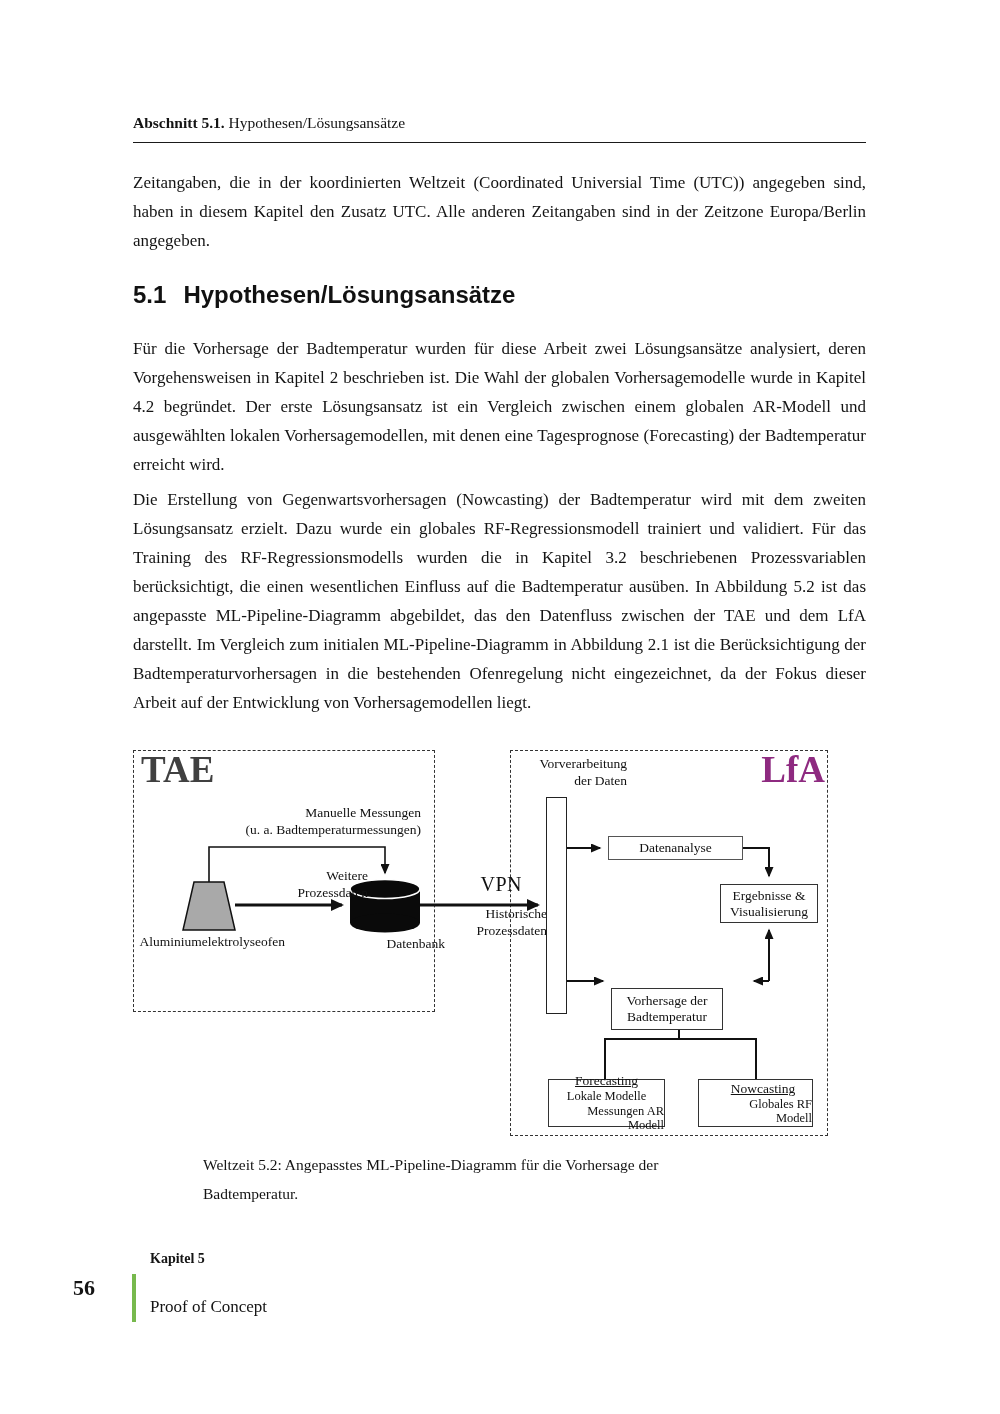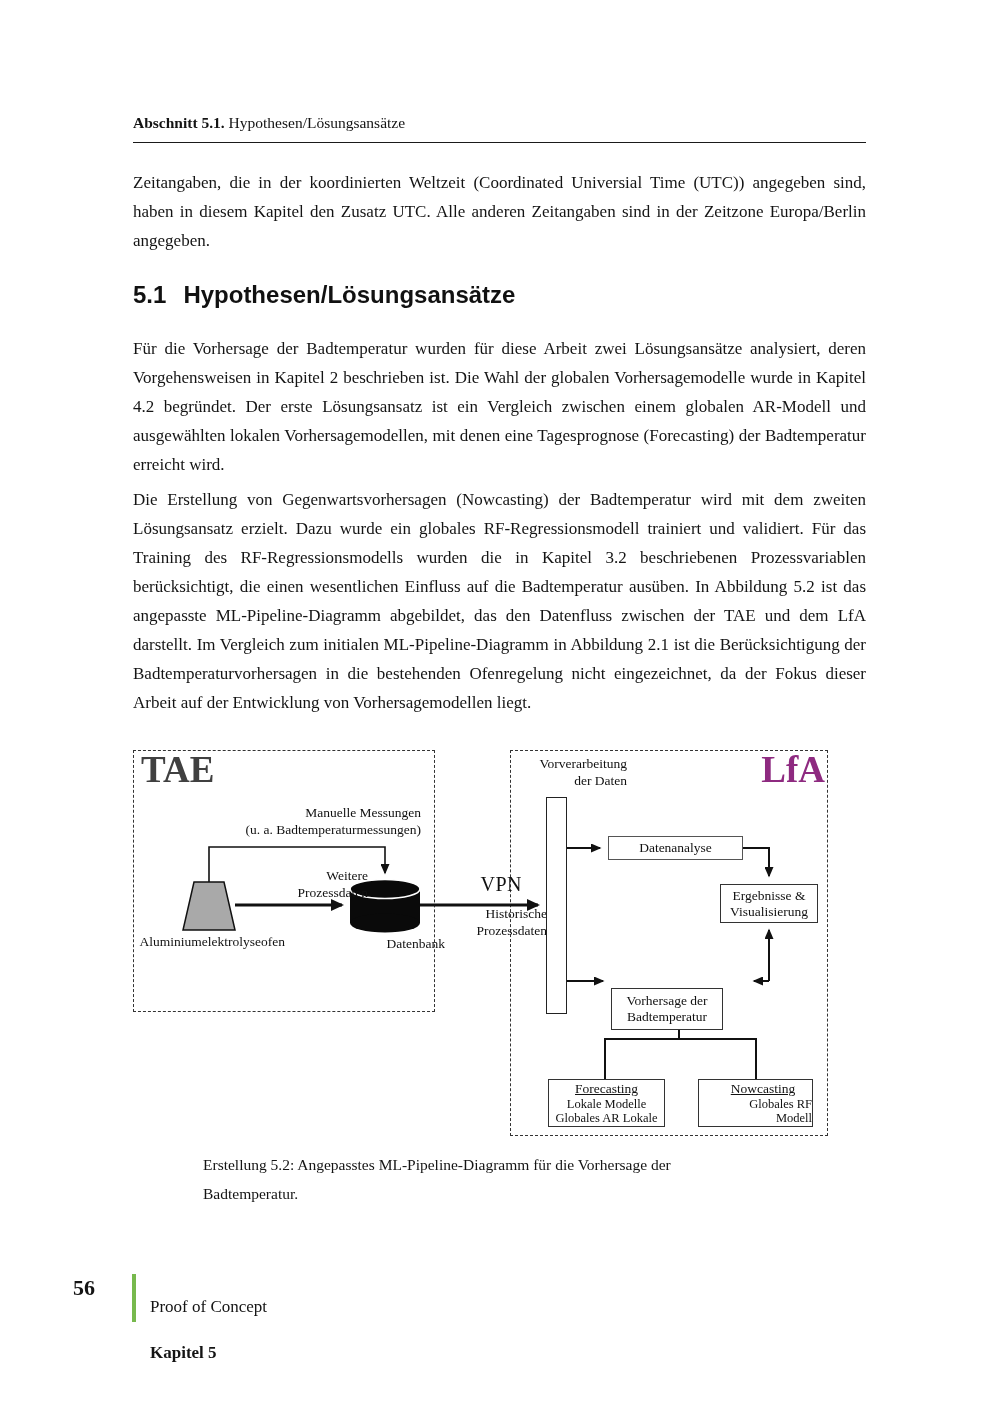--- a/index.html
+++ b/index.html
@@ -58,21 +58,21 @@
   .node.nc{left:565px;top:331px;width:115px;height:48px;font-size:12.5px;line-height:14.5px;padding-left:15px;}
   .node .u{text-decoration:underline;font-size:13.5px;line-height:16px;}
   
   .caption{
     position:absolute;left:203px;top:1150px;width:520px;
     font-size:15.5px;line-height:29px;text-align:left;
   }
   
   .pagenum{position:absolute;left:73px;top:1275px;width:40px;text-align:left;font-weight:bold;font-size:22px;font-family:Liberation Serif, serif;}
   .footbar{position:absolute;left:132px;top:1274px;width:4px;height:48px;}
-  .chapname{position:absolute;left:150px;top:1343px;font-weight:bold;font-size:17px;}
+  .chapname{position:absolute;left:150px;top:1251px;font-weight:bold;font-size:14px;}
   .chaptitle{position:absolute;left:150px;top:1297px;font-size:17px;}
 </style>
 </head>
 <body>
 
 <div class="page">
 
   <div class="runhead">
     <span class="rh-label">Abschnitt 5.1.</span>
     <span class="rh-title">Hypothesen/Lösungsansätze</span>
@@ -168,30 +168,30 @@
     </div>
 
     <div class="node predict">
       <div>Vorhersage der</div>
       <div>Badtemperatur</div>
     </div>
 
     <div class="node fc">
       <div class="u">Forecasting</div>
       <div>Lokale Modelle</div>
-      <div>Globales AR Lokale</div>
+      <div>Messungen AR Modell</div>
     </div>
 
     <div class="node nc">
       <div class="u">Nowcasting</div>
       <div>Globales RF Modell</div>
     </div>
 
   </figure>
 
-  <div class="caption">Erstellung 5.2: Angepasstes ML-Pipeline-Diagramm für die Vorhersage der Badtemperatur.</div>
+  <div class="caption">Weltzeit 5.2: Angepasstes ML-Pipeline-Diagramm für die Vorhersage der Badtemperatur.</div>
 
   <div class="pagenum">56</div>
   <div class="footbar" style="background: rgb(119, 185, 77);"></div>
   <div class="chapname">Kapitel 5</div>
   <div class="chaptitle">Proof of Concept</div>
 
 </div>
 
 </body></html>

